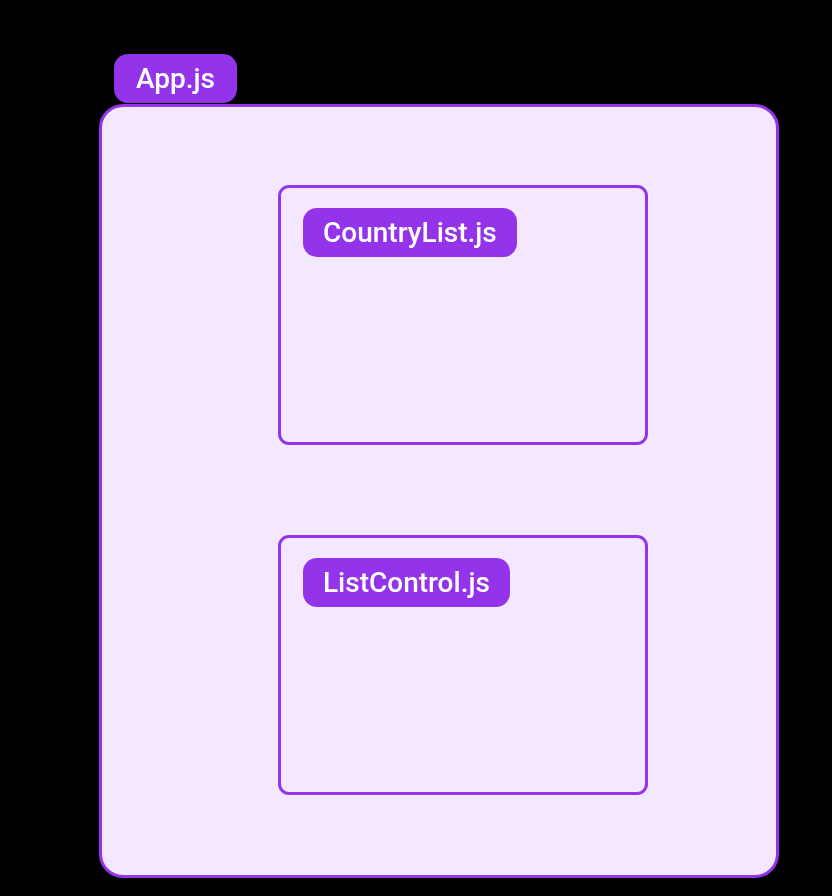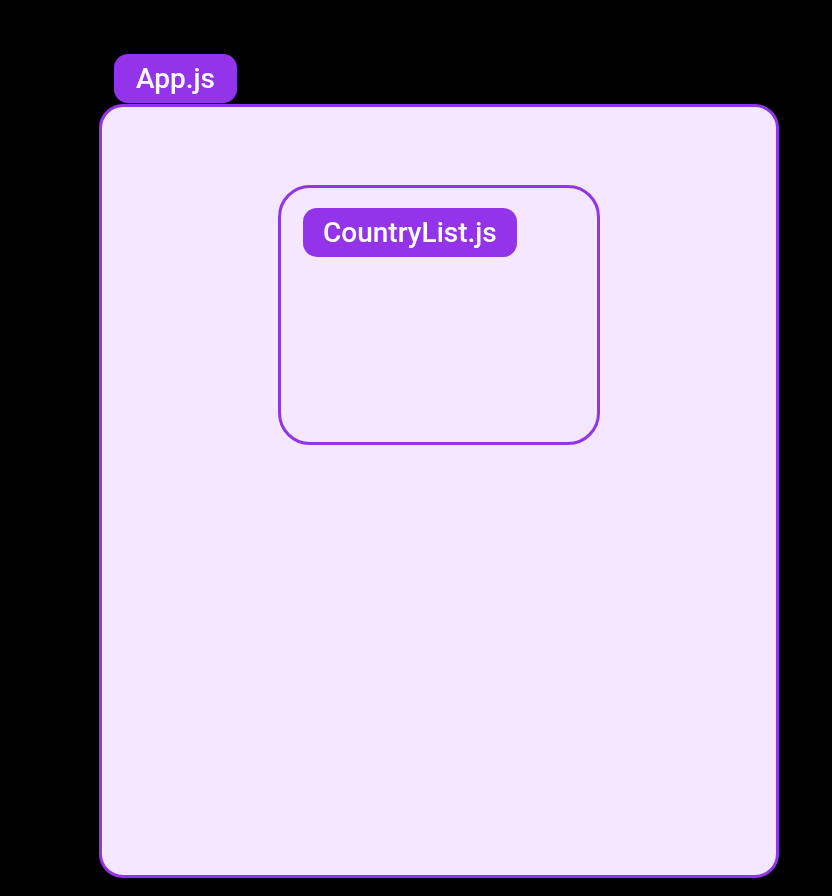--- a/index.html
+++ b/index.html
@@ -35,24 +35,24 @@
       left: 75px;
       width: 680px;
       height: 774px;
       background: #F3E8FF;
       border: 3px solid #9333EA;
       border-radius: 24px;
     }
     
     .inner-box {
       position: absolute;
-      width: 322px;
+      width: 370px;
       height: 260px;
       border: 3px solid #9333EA;
-      border-radius: 32px;
+      border-radius: 11px;
       left: 168px;
     }
     
     .inner-box-1 {
       top: 70px;
     }
     
     .inner-box-2 {
       top: 420px;
     }
@@ -73,14 +73,17 @@
 <body>
 
 <div class="app-label">App.js</div>
 
 <div class="app-container">
 
   <div class="inner-box inner-box-1">
     <div class="inner-label">CountryList.js</div>
   </div>
 
+  <div class="inner-box inner-box-2">
+    <div class="inner-label">ListControl.js</div>
+  </div>
 
 </div>
 
 </body></html>

